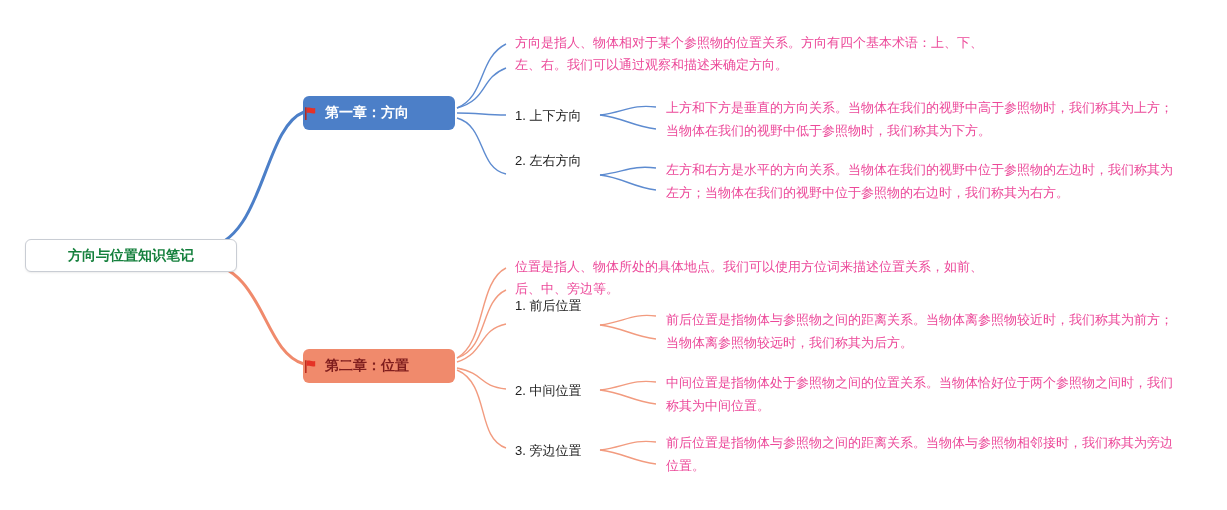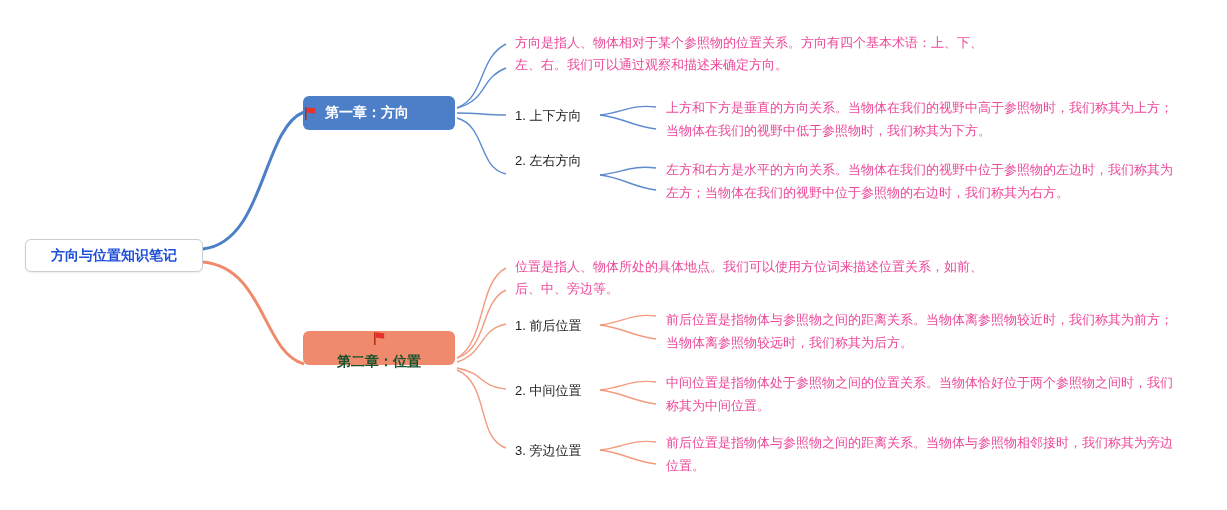--- a/index.html
+++ b/index.html
@@ -4,32 +4,32 @@
 <style>
   * { margin:0; padding:0; box-sizing:border-box; }
   html,body { background:#ffffff; font-family:"Liberation Sans","DejaVu Sans",sans-serif; }
   .canvas { position:relative; width:1227px; height:510px; background:#ffffff; overflow:hidden; }
   svg.links { position:absolute; left:0; top:0; width:1227px; height:510px; }
   svg.links path { fill:none; }
   .main-link { stroke-width:3; }
   .thin-link { stroke-width:1.4; }
   .node { position:absolute; border-radius:6px; font-size:14px; }
   .root-node {
-    left:25px; top:239px; width:178px; height:33px;
+    left:25px; top:239px; width:212px; height:33px;
     background:#ffffff; border:1px solid #c9cdd4; border-radius:6px;
     display:flex; align-items:center; justify-content:center;
-    font-weight:bold; color:#1d4ed8;
+    font-weight:bold; color:#15803d;
     box-shadow:0 1px 2px rgba(0,0,0,0.08);
   }
   .branch-node {
     width:152px; height:34px; display:flex; align-items:center;
     gap:7px; border-radius:6px; font-weight:bold;
   }
   .branch-blue { left:303px; top:96px; background:#4c7fc8; color:#ffffff; }
-  .branch-orange { left:303px; top:331px; background:#f08a6c; color:#14532d;flex-direction:column; }
+  .branch-orange { left:303px; top:349px; background:#f08a6c; color:#7f1d1d; }
   .flag { display:inline-flex; width:15px; height:15px; flex:0 0 auto; }
   .subtopic {
     position:absolute; left:515px; font-size:13px; line-height:20px; color:#222222;
     white-space:nowrap;
   }
   .desc, .detail {
     position:absolute; font-size:13px; line-height:23px; color:#ec4899;
   }
   .desc { left:515px; width:472px; line-height:22px; }
   .detail { left:666px; width:508px; }
@@ -94,21 +94,21 @@
   <div class="desc" style="top:32px;">方向是指人、物体相对于某个参照物的位置关系。方向有四个基本术语：上、下、左、右。我们可以通过观察和描述来确定方向。</div>
 
   <div class="subtopic" style="top:106px;">1. 上下方向</div>
   <div class="detail" style="top:96px;">上方和下方是垂直的方向关系。当物体在我们的视野中高于参照物时，我们称其为上方；当物体在我们的视野中低于参照物时，我们称其为下方。</div>
 
   <div class="subtopic" style="top:151px;">2. 左右方向</div>
   <div class="detail" style="top:158px;">左方和右方是水平的方向关系。当物体在我们的视野中位于参照物的左边时，我们称其为左方；当物体在我们的视野中位于参照物的右边时，我们称其为右方。</div>
 
   <div class="desc" style="top:256px;">位置是指人、物体所处的具体地点。我们可以使用方位词来描述位置关系，如前、后、中、旁边等。</div>
 
-  <div class="subtopic" style="top:316px;">1. 前后位置</div>
+  <div class="subtopic" style="top:296px;">1. 前后位置</div>
   <div class="detail" style="top:308px;">前后位置是指物体与参照物之间的距离关系。当物体离参照物较近时，我们称其为前方；当物体离参照物较远时，我们称其为后方。</div>
 
   <div class="subtopic" style="top:381px;">2. 中间位置</div>
   <div class="detail" style="top:371px;">中间位置是指物体处于参照物之间的位置关系。当物体恰好位于两个参照物之间时，我们称其为中间位置。</div>
 
   <div class="subtopic" style="top:441px;">3. 旁边位置</div>
   <div class="detail" style="top:431px;">前后位置是指物体与参照物之间的距离关系。当物体与参照物相邻接时，我们称其为旁边位置。</div>
 
 </div>
 

